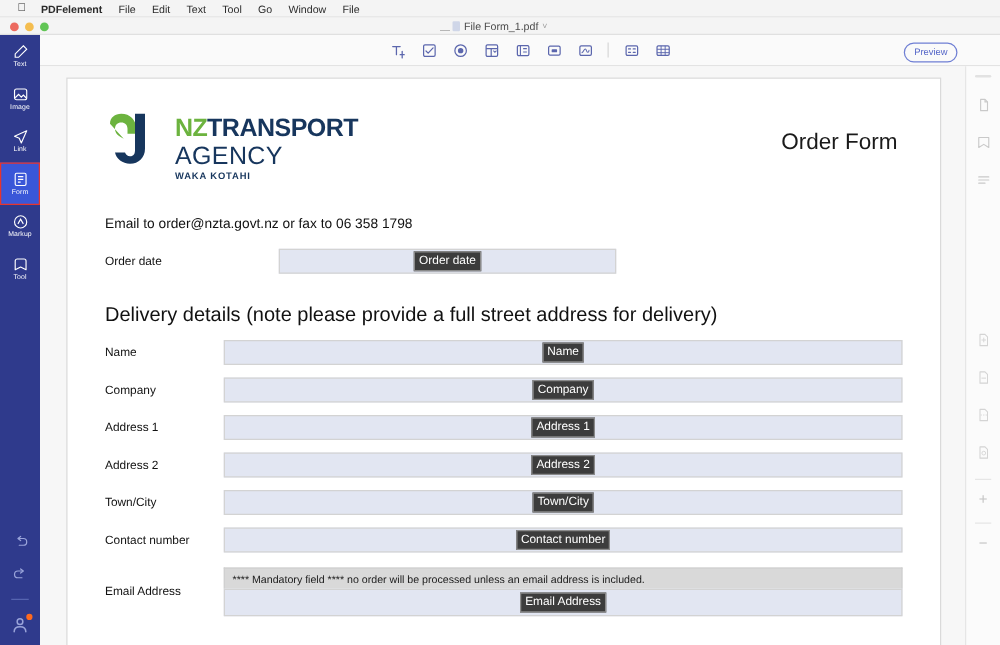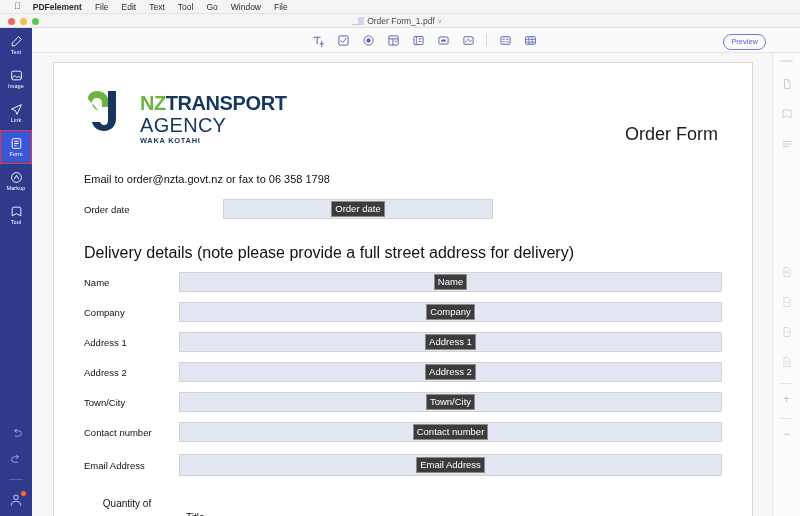--- a/index.html
+++ b/index.html
@@ -117,21 +117,21 @@
   }
   .page {
     position: absolute; top: 9px; left: 21px;
     width: 700px; height: 900px;
     background: #ffffff;
     border: 1px solid #dadada;
   }
   .page-inner { position: relative; padding: 26px 30px 0 30px; }
 
   
-  .logo-row { display: flex; align-items: flex-end; justify-content: space-between; }
+  .logo-row { display: flex; align-items: flex-start; justify-content: space-between; }
   .logo { display: flex; align-items: flex-start; gap: 4px; }
   .logo-mark { width: 52px; height: 48px; flex: none; }
   .logo-text { padding-top: 3px; }
   .logo-l1 { display: flex; align-items: baseline; }
   .logo-nz { font-size: 20px; font-weight: bold; color: #6cb33f; letter-spacing: -.5px; }
   .logo-transport { font-size: 20px; font-weight: bold; color: #17365d; letter-spacing: -.4px; }
   .logo-agency { font-size: 20px; font-weight: normal; color: #17365d; letter-spacing: .3px; line-height: 1.05; }
   .logo-waka { font-size: 7.5px; font-weight: bold; color: #17365d; letter-spacing: .7px; margin-top: 0; }
   .order-form-title { font-size: 18px; color: #1a1a1a; padding-top: 14px; padding-right: 4px; }
 
@@ -191,21 +191,21 @@
 
   <div class="titlebar">
     <div class="traffic">
       <span class="dot red"></span>
       <span class="dot yellow"></span>
       <span class="dot green"></span>
     </div>
     <span class="tb-dash">—</span>
     <div class="doc-title">
       <span class="doc-icon"></span>
-      <span>Order Form_1.pdf</span>
+      <span>File Form_1.pdf</span>
       <span class="doc-chev">˅</span>
     </div>
   </div>
 
   <div class="sidebar">
 
     <div class="side-item">
       <svg class="side-icon" viewBox="0 0 24 24">
         <path d="M16 3l5 5L9 20H4v-5z" fill="none" stroke="#fff" stroke-width="1.7"></path>
       </svg>
@@ -416,20 +416,21 @@
         <div class="form-row">
           <div class="row-label">Contact number</div>
           <div class="field">
             <span class="badge">Contact number</span>
           </div>
         </div>
 
         <div class="email-row">
           <div class="row-label">Email Address</div>
           <div class="email-stack">
+            <div class="mandatory-bar">**** Mandatory field **** no order will be processed unless an email address is included.</div>
             <div class="field tall">
               <span class="badge">Email Address</span>
             </div>
           </div>
         </div>
 
         <div class="table-head">
           <div class="th-qty">
             <div>Quantity of</div>
 

